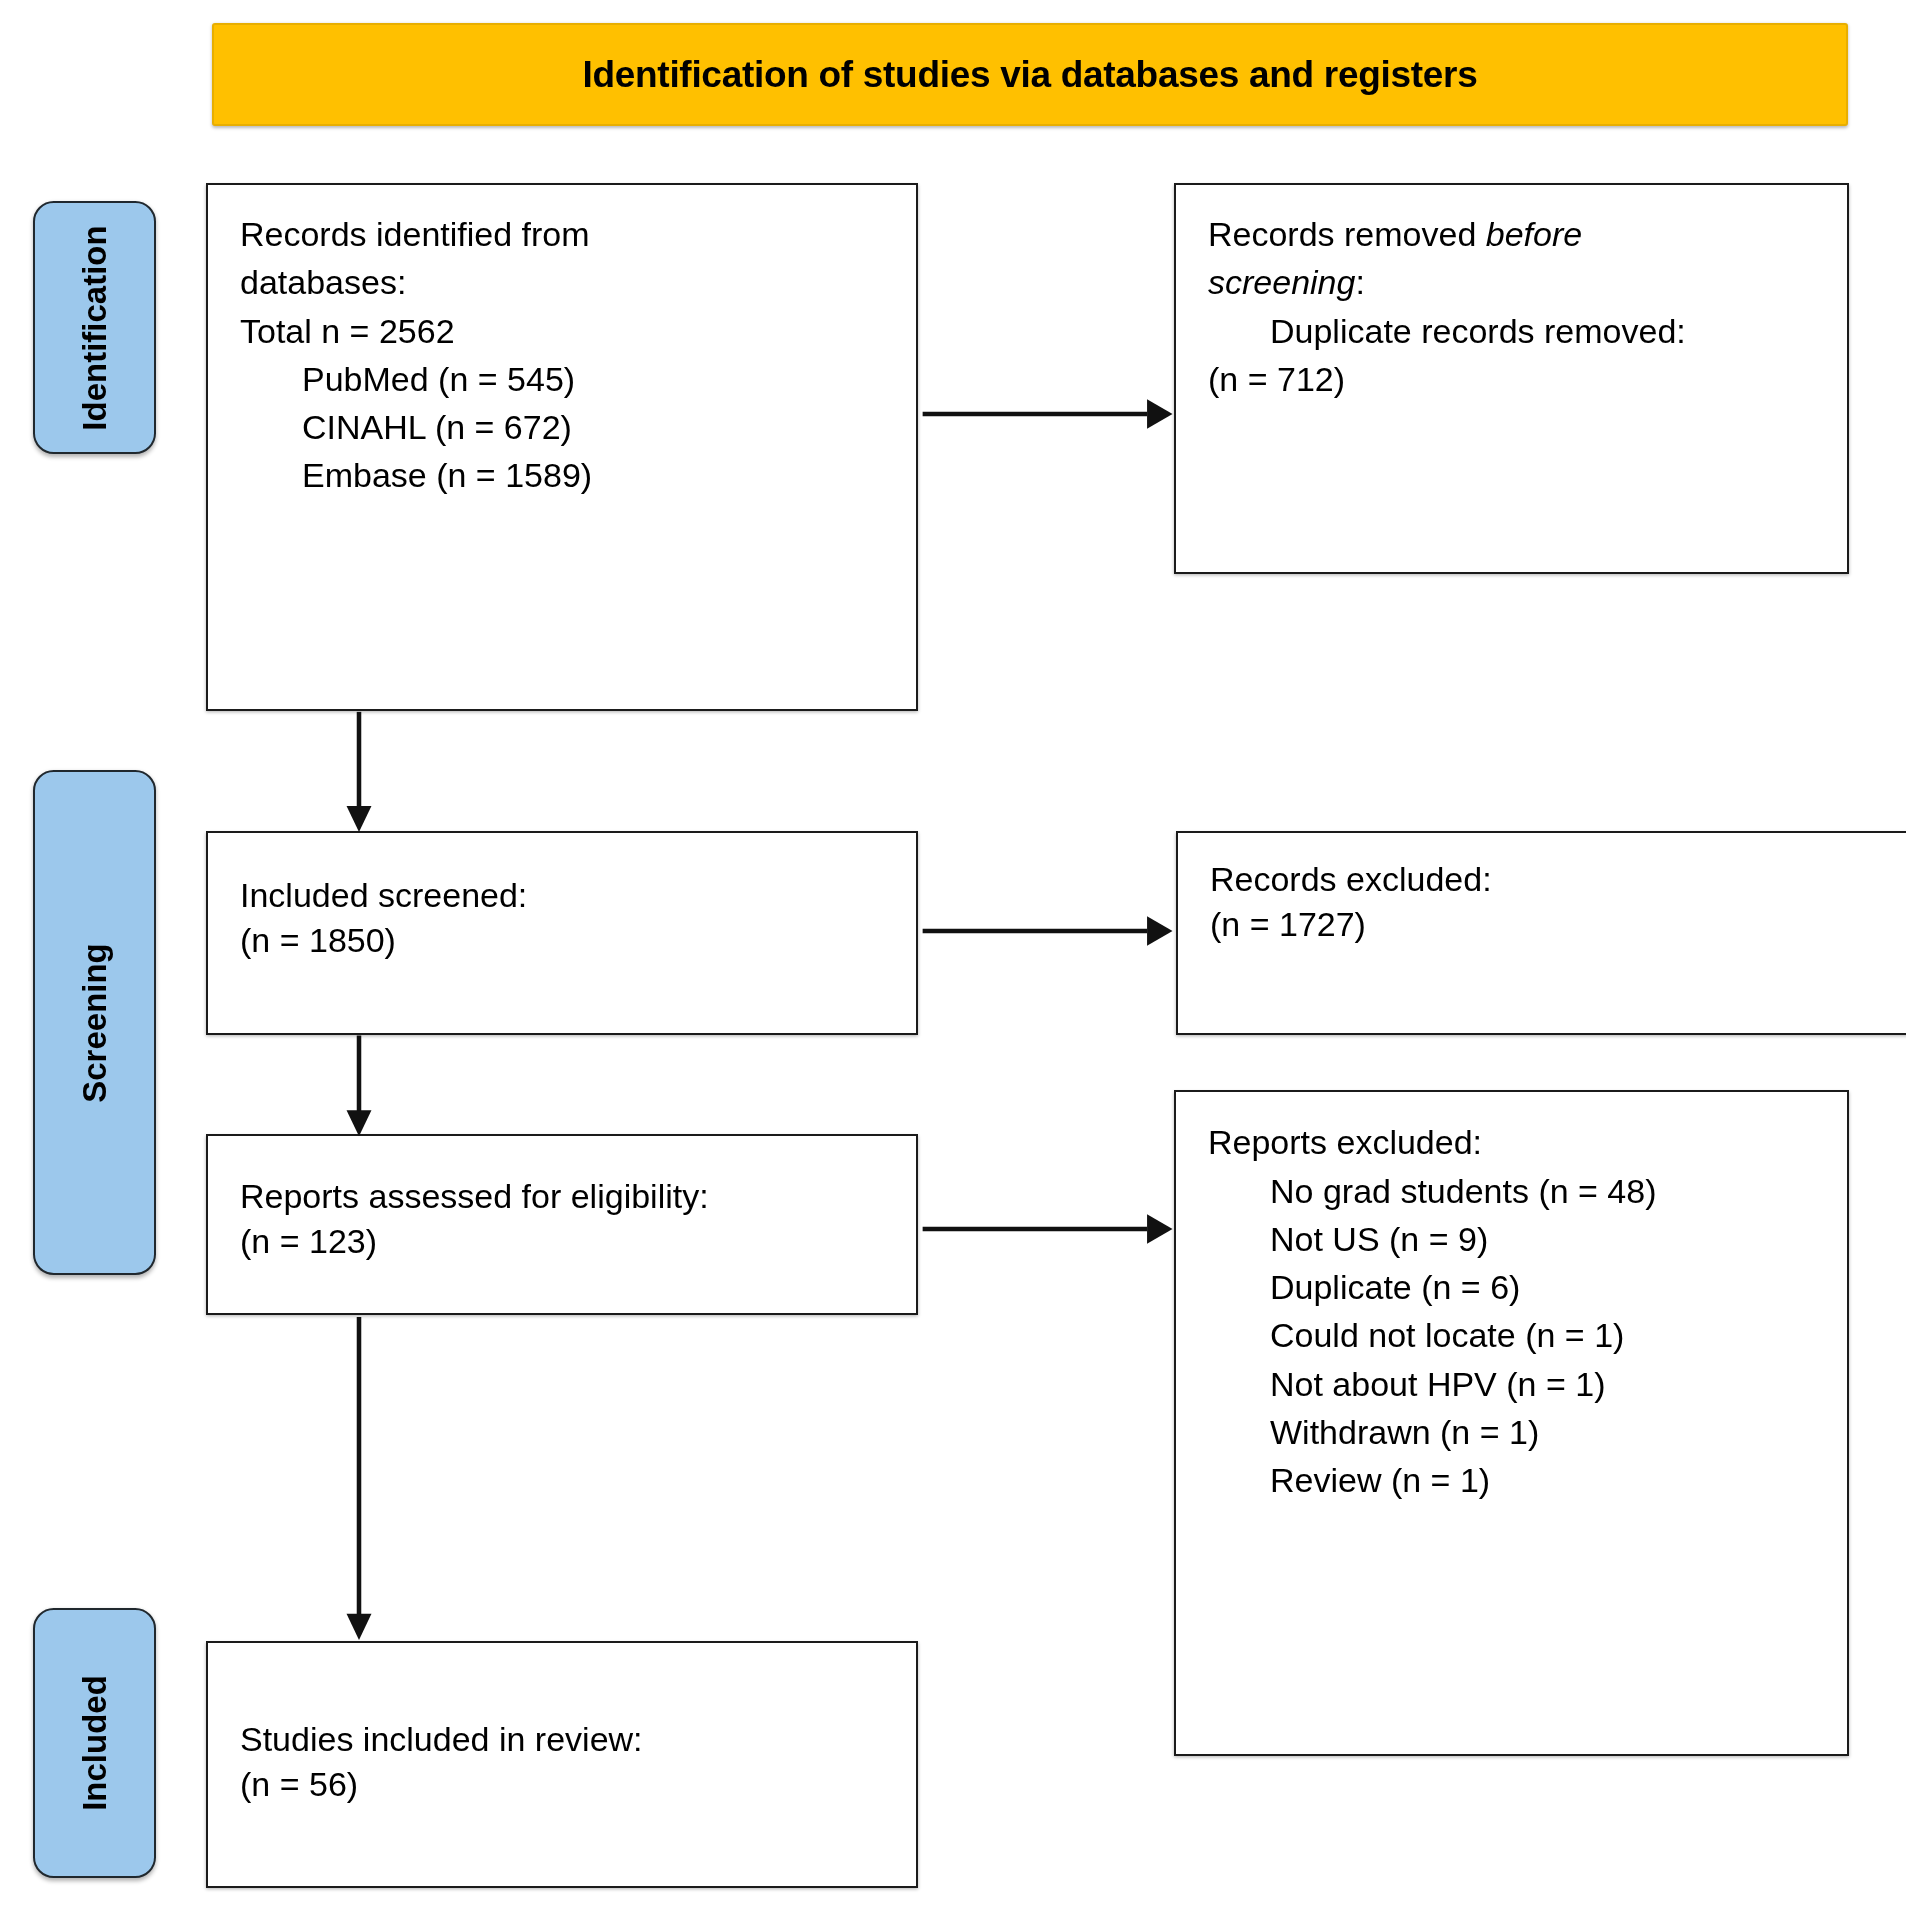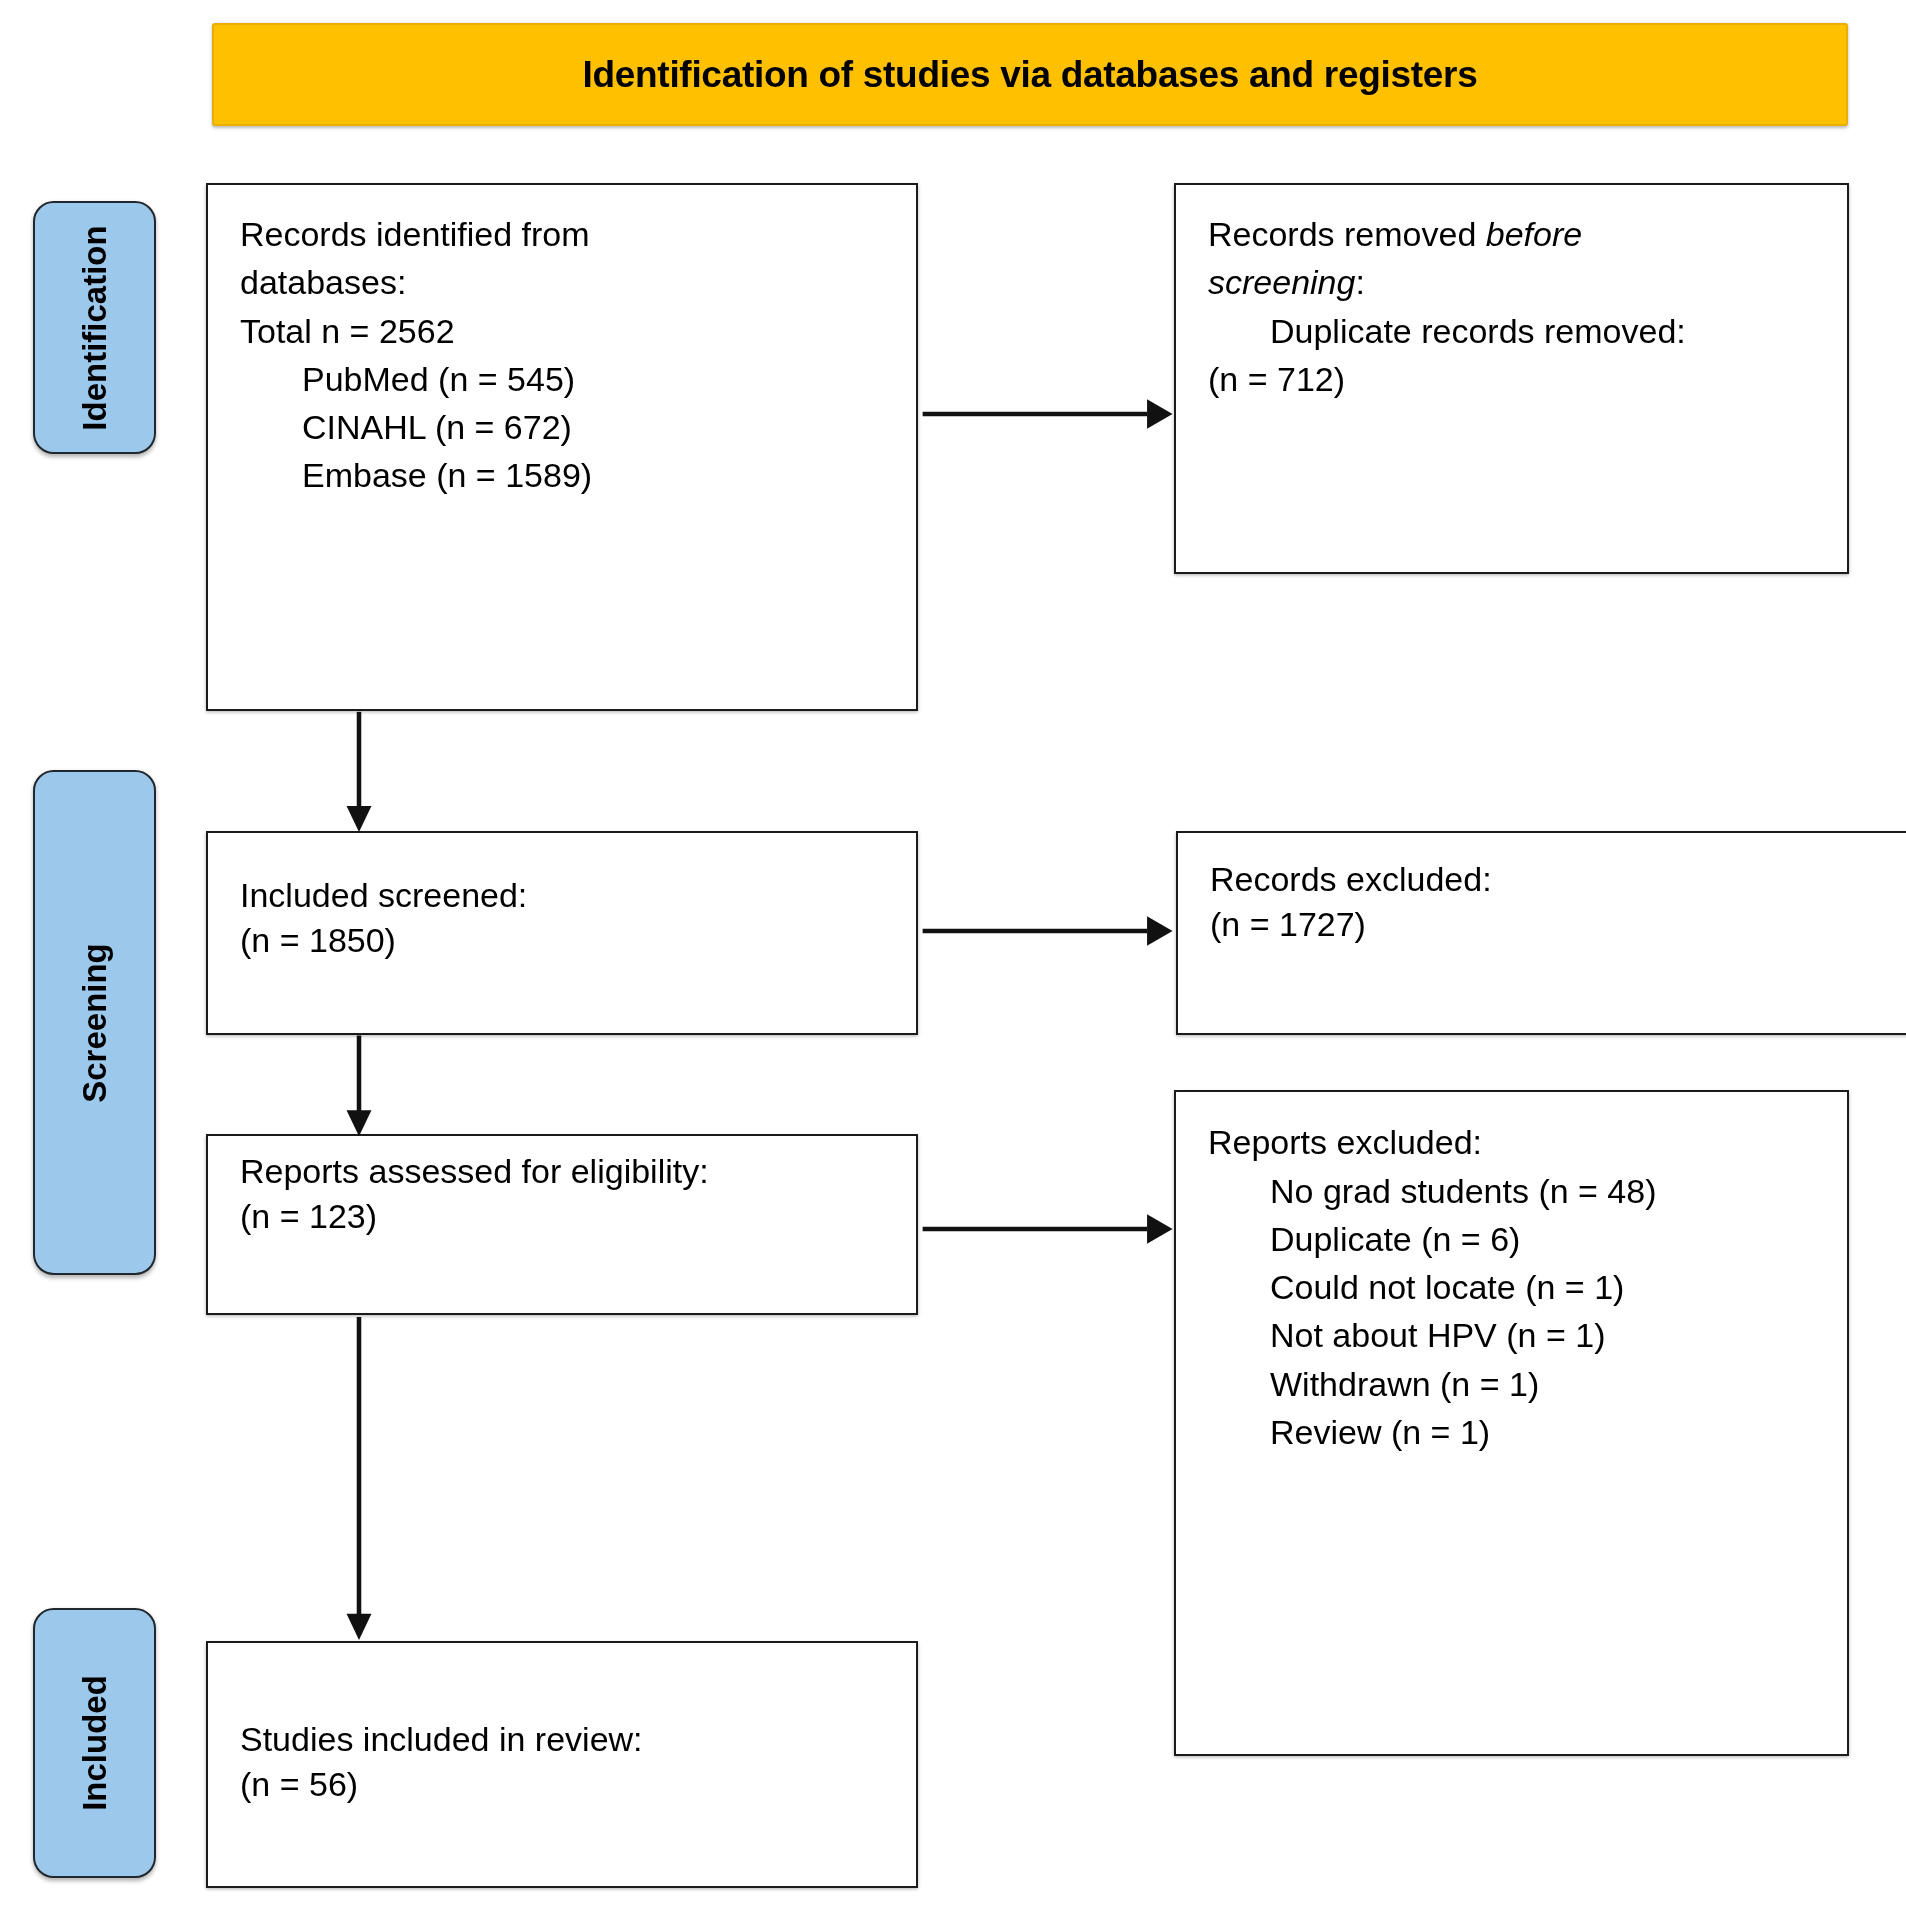--- a/index.html
+++ b/index.html
@@ -135,28 +135,29 @@
   <div class="flow-box" style="left:206px; top:831px; width:712px; height:204px; padding-top:40px;">
     <div class="line tight">Included screened:</div>
     <div class="line tight">(n = 1850)</div>
   </div>
 
   <div class="flow-box" style="left:1176px; top:831px; width:744px; height:204px; padding-top:24px;">
     <div class="line tight">Records excluded:</div>
     <div class="line tight">(n = 1727)</div>
   </div>
 
-  <div class="flow-box" style="left:206px; top:1134px; width:712px; height:181px; padding-top:13px;">
+  <div class="flow-box" style="left:206px; top:1134px; width:712px; height:181px; padding-top:38px;">
     <div class="line tight">Reports assessed for eligibility:</div>
     <div class="line tight">(n = 123)</div>
   </div>
 
   <div class="flow-box" style="left:1174px; top:1090px; width:675px; height:666px; padding-top:26.4px;">
     <div class="line">Reports excluded:</div>
     <div class="line indent">No grad students (n = 48)</div>
+    <div class="line indent">Not US (n = 9)</div>
     <div class="line indent">Duplicate (n = 6)</div>
     <div class="line indent">Could not locate (n = 1)</div>
     <div class="line indent">Not about HPV (n = 1)</div>
     <div class="line indent">Withdrawn (n = 1)</div>
     <div class="line indent">Review (n = 1)</div>
   </div>
 
   <div class="flow-box" style="left:206px; top:1641px; width:712px; height:247px; padding-top:74px;">
     <div class="line tight">Studies included in review:</div>
     <div class="line tight">(n = 56)</div>

